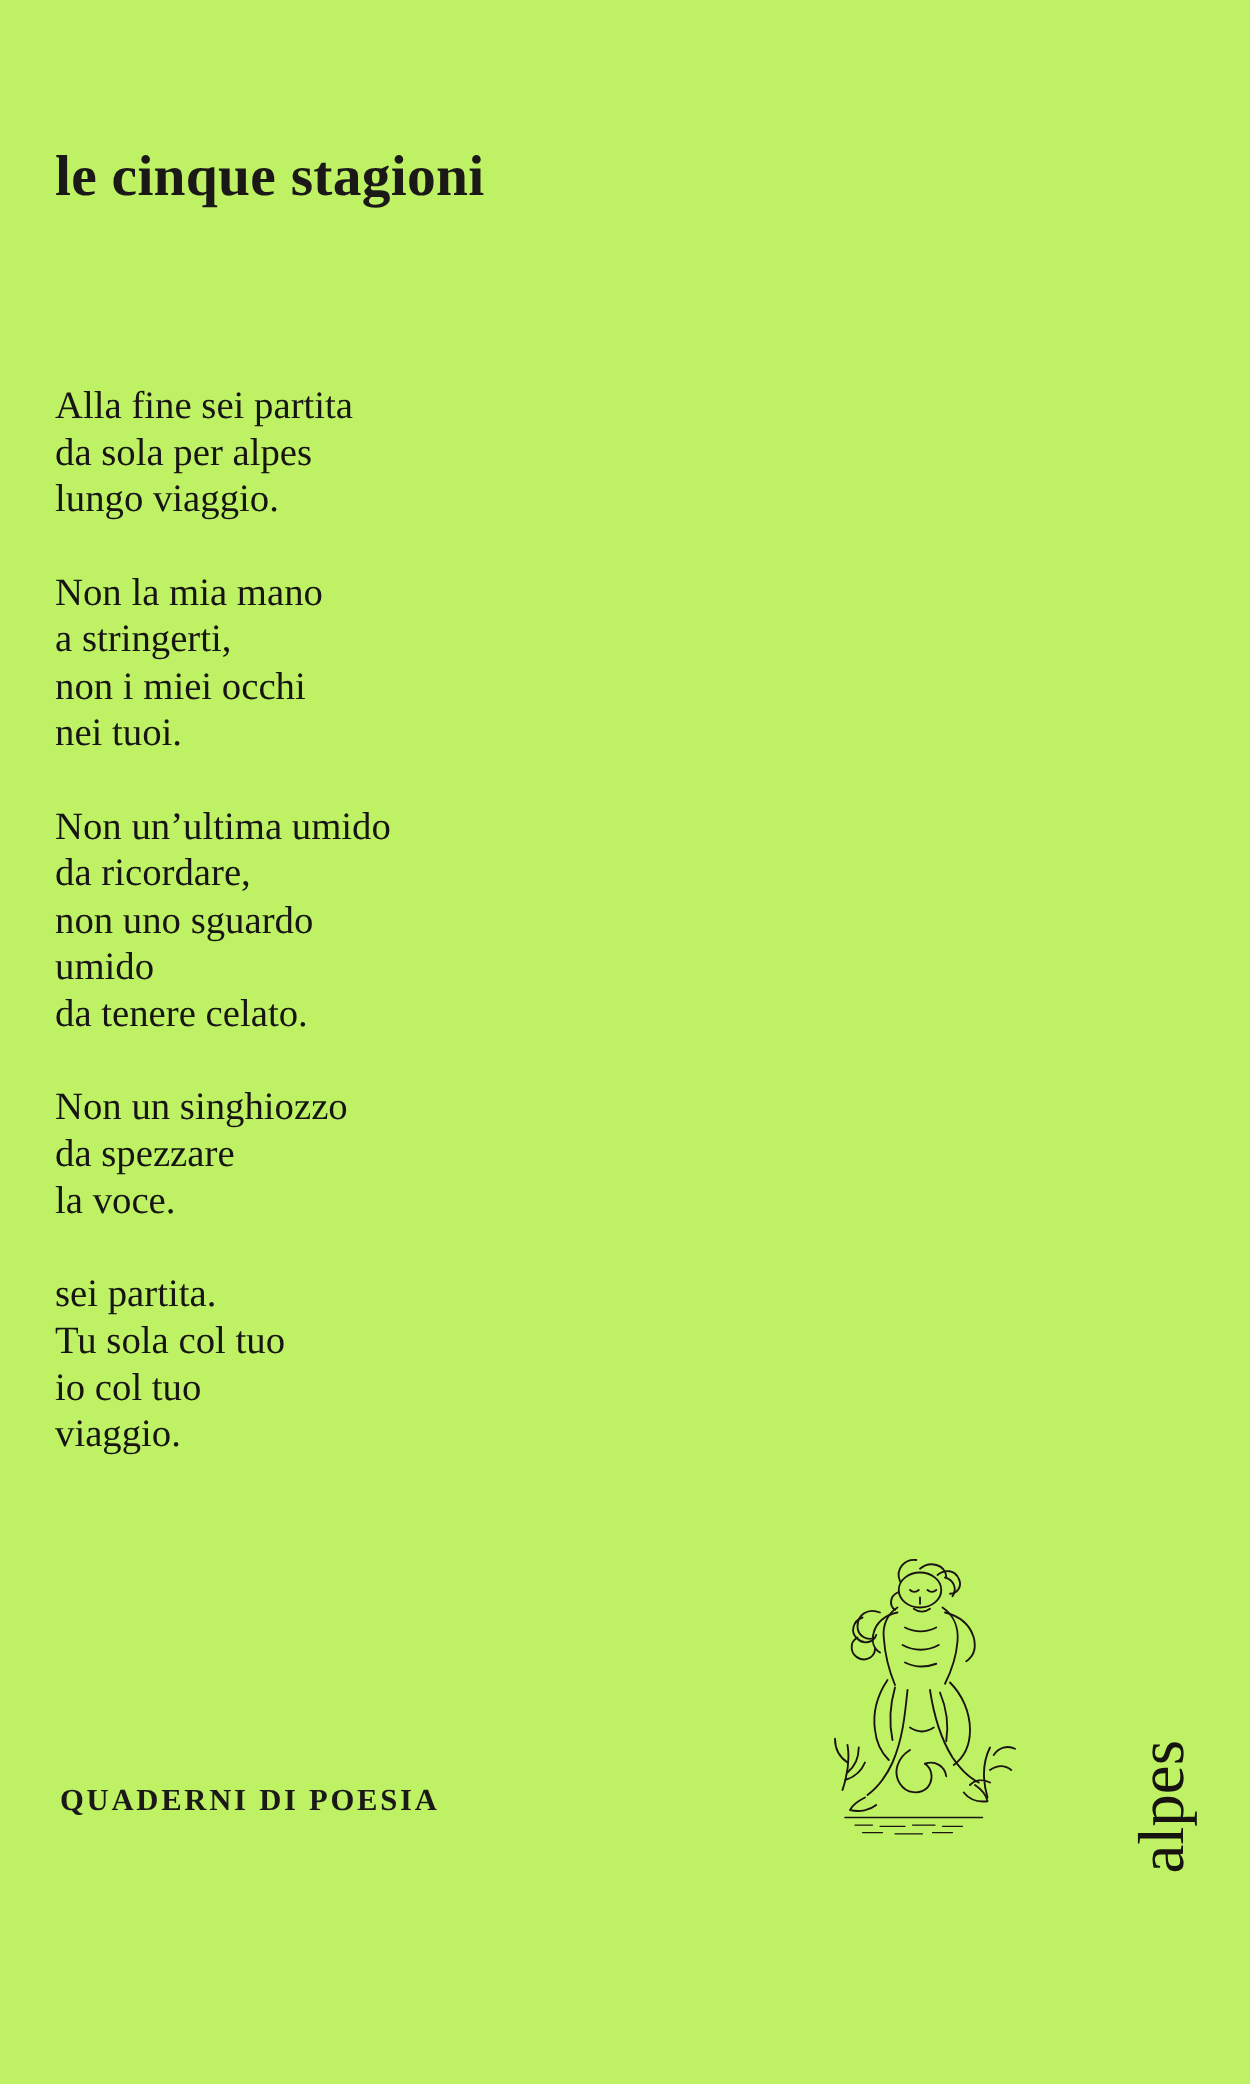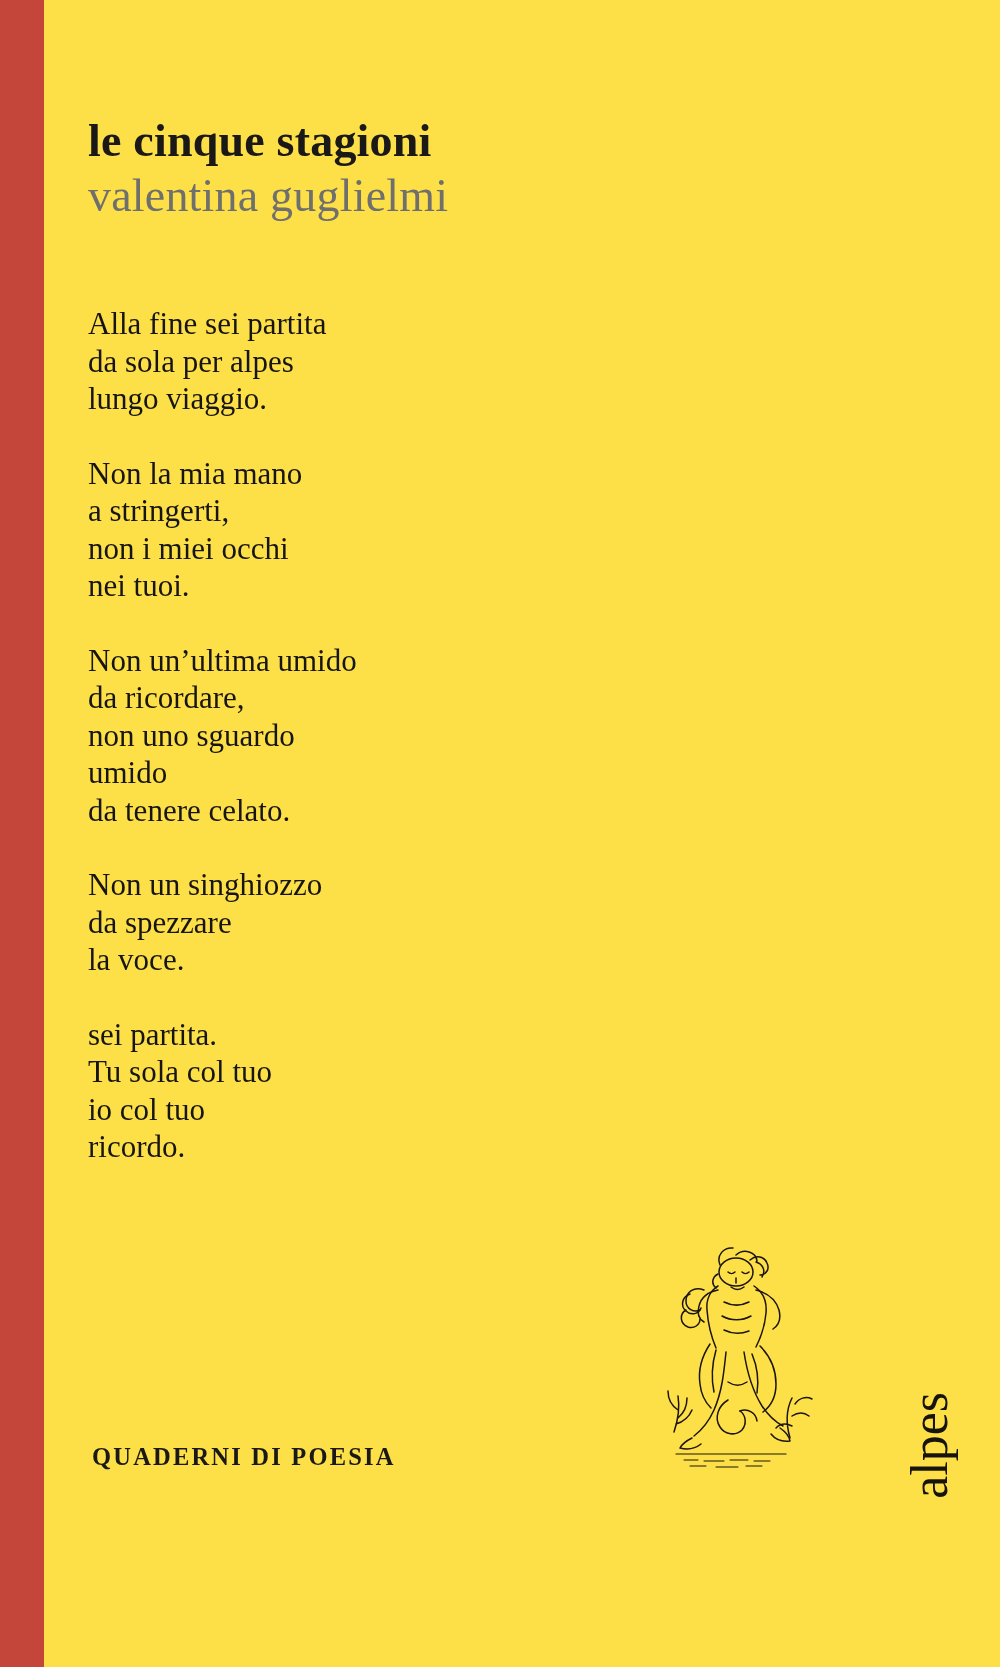--- a/index.html
+++ b/index.html
@@ -10,22 +10,21 @@
     width: 1000px;
     height: 1667px;
     background: #c4463a;
     font-family: "Liberation Serif", serif;
     overflow: hidden;
     position: relative;
   }
   .cover {
     position: absolute;
     inset: 0;
-    background: #fde047;
-    margin-left: 44px;
+    background: #bef264;
   }
   .title-block {
     position: absolute;
     left: 44px;
     top: 118px;
     width: 700px;
   }
   .book-title {
     font-family: "Liberation Serif", serif;
     font-weight: bold;
@@ -55,21 +54,21 @@
   .stanza {
     margin: 0 0 37px 0;
   }
   .stanza .line {
     display: block;
     white-space: pre;
   }
   .imprint {
     position: absolute;
     left: 48px;
-    bottom: 196px;
+    bottom: 212px;
     font-family: "Liberation Serif", serif;
     font-weight: bold;
     font-size: 24.5px;
     letter-spacing: 2.2px;
     color: #1b1917;
   }
   .colophon {
     position: absolute;
     right: 168px;
     bottom: 185px;
@@ -95,21 +94,20 @@
     text-orientation: mixed;
   }
 </style>
 </head>
 <body>
 
 <div class="cover">
 
   <div class="title-block">
     <h1 class="book-title">le cinque stagioni</h1>
-    <div class="book-author">valentina guglielmi</div>
   </div>
 
   <div class="poem">
 
     <div class="stanza">
       <span class="line">Alla fine sei partita</span>
       <span class="line">da sola per alpes</span>
       <span class="line">lungo viaggio.</span>
     </div>
 
@@ -131,21 +129,21 @@
     <div class="stanza">
       <span class="line">Non un singhiozzo</span>
       <span class="line">da spezzare</span>
       <span class="line">la voce.</span>
     </div>
 
     <div class="stanza">
       <span class="line">sei partita.</span>
       <span class="line">Tu sola col tuo</span>
       <span class="line">io col tuo</span>
-      <span class="line">ricordo.</span>
+      <span class="line">viaggio.</span>
     </div>
 
   </div>
 
   <div class="imprint">QUADERNI DI POESIA</div>
 
   <div class="colophon">
     <svg viewBox="0 0 200 250" xmlns="http://www.w3.org/2000/svg" aria-hidden="true">
       <g fill="none" stroke="#1b1411" stroke-width="1.5" stroke-linecap="round" stroke-linejoin="round">
 

